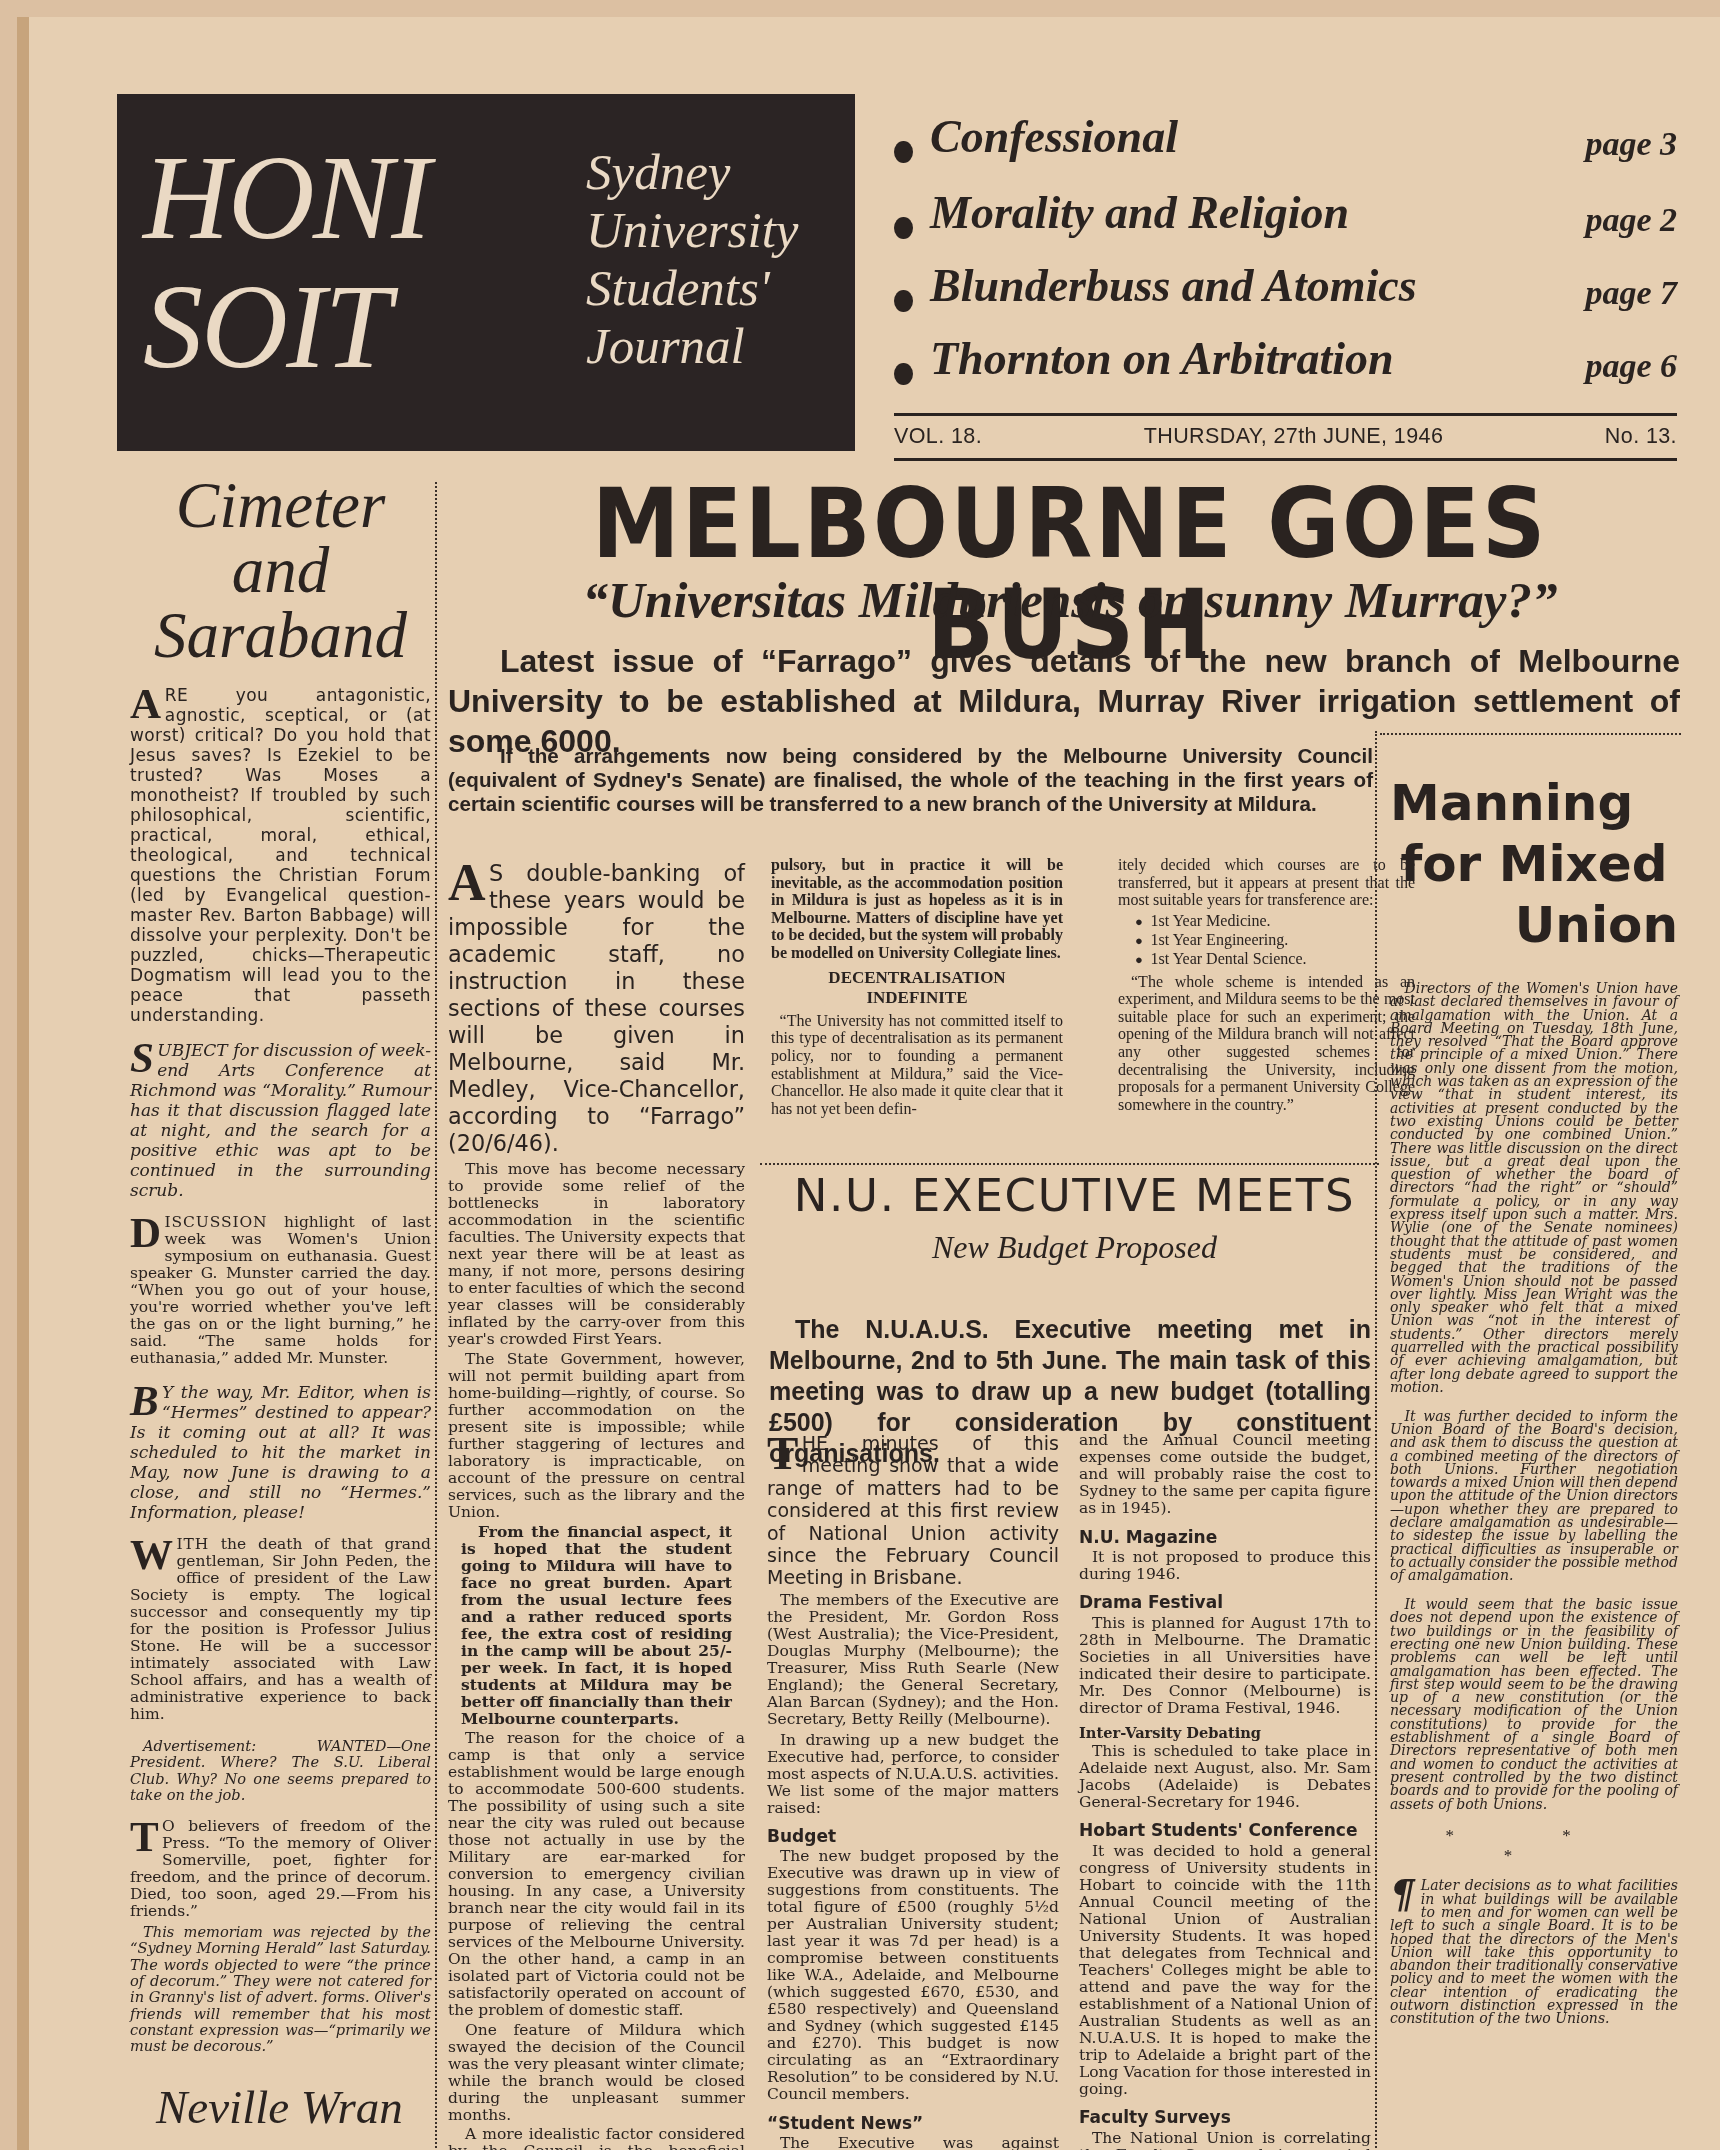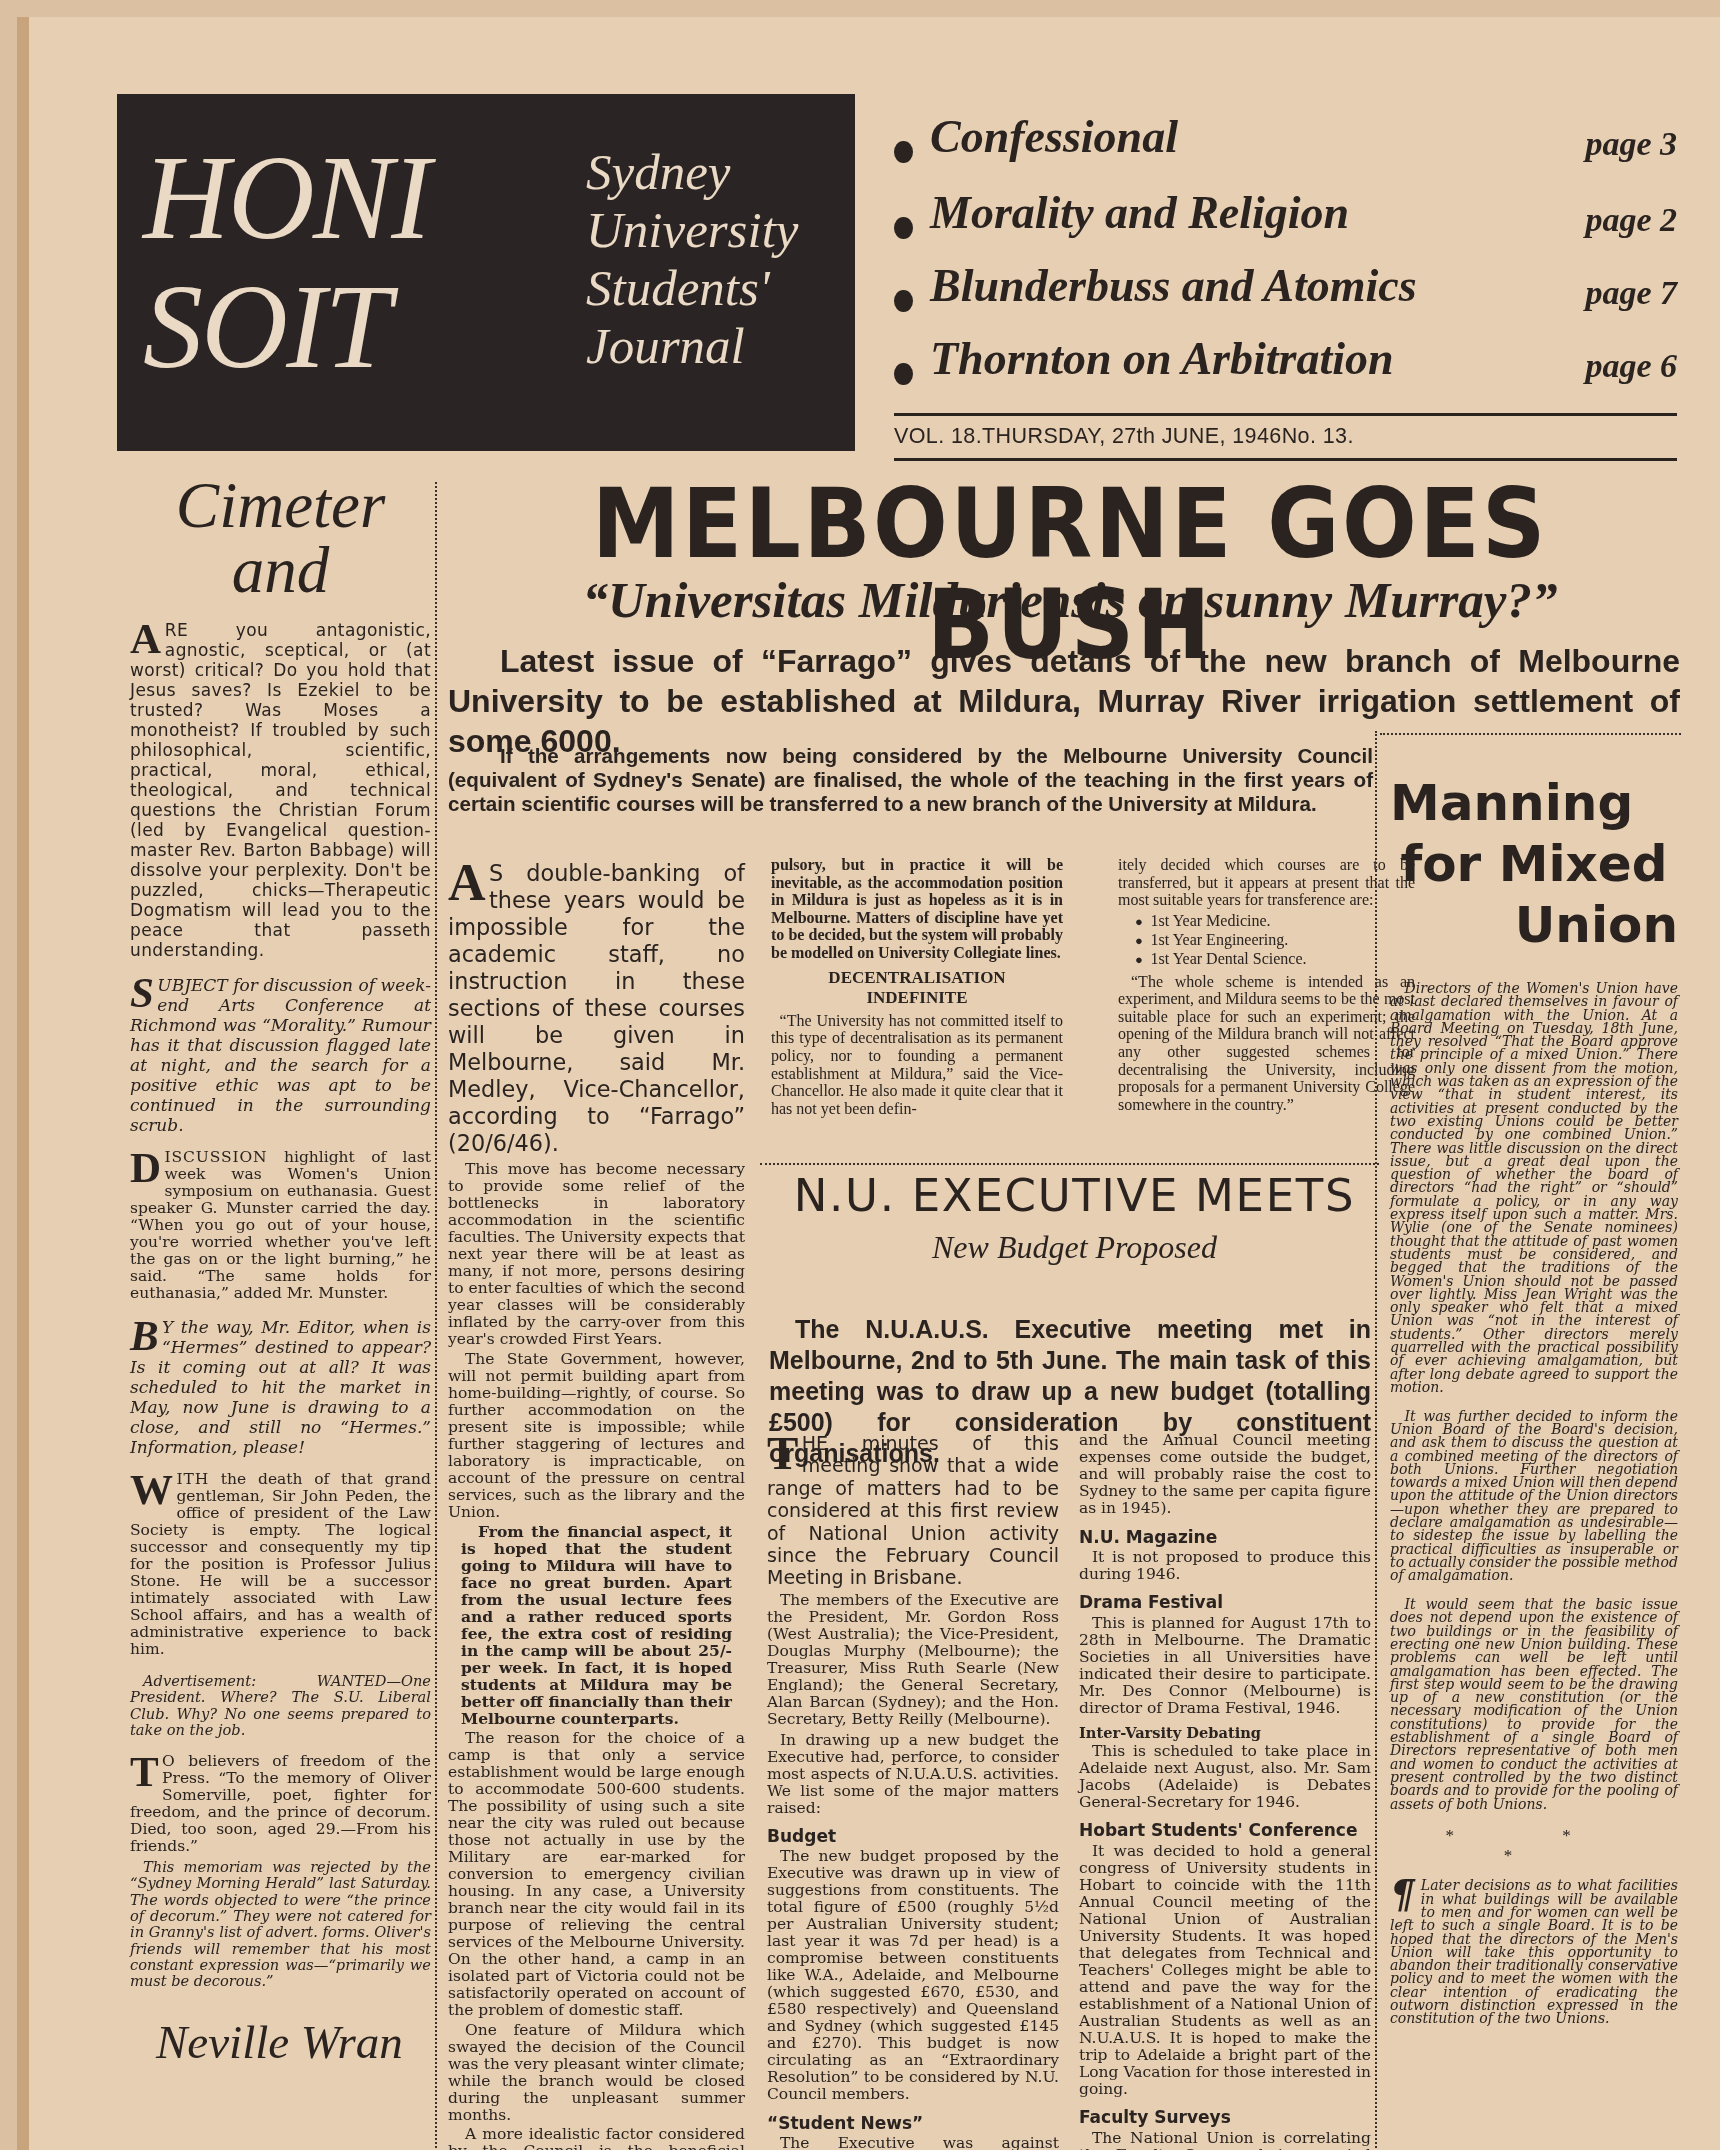--- a/index.html
+++ b/index.html
@@ -20,21 +20,21 @@
   #masthead-box { left:88px; top:77px; width:738px; height:357px; background:#2b2424; }
   #masthead-title { left:26px; top:39px; color:#ead9c4; font-family:"Liberation Serif",serif; font-style:italic; font-size:120px; line-height:129px; letter-spacing:-1.7px; }
   #masthead-sub { left:469px; top:49px; color:#ead9c4; font-family:"Liberation Serif",serif; font-style:italic; font-size:51px; line-height:58px; }
 
   .contents-item { left:865px; width:783px; height:69px; font-family:"Liberation Serif",serif; font-style:italic; font-weight:bold; font-size:46px; color:#2a2320; display:flex; align-items:flex-end; }
   .contents-item .bullet { display:inline-block; width:19px; height:22.4px; border-radius:50%; background:#2a2320; margin-right:17px; flex:none; }
   .contents-item .label { flex:1; }
   .contents-item .pageref { font-size:34px; }
 
   #issue-rule-top { left:865px; top:396px; width:783px; height:3.4px; background:#2a2320; }
-  #issue-line { left:865px; top:404px; width:783px; height:30px; display:flex; align-items:center; font-family:"Liberation Sans",sans-serif; font-size:21.5px; letter-spacing:0.4px; }
+  #issue-line { left:865px; top:404px; width:783px; height:30px; display:flex; justify-content:space-between; align-items:center; font-family:"Liberation Sans",sans-serif; font-size:21.5px; letter-spacing:0.4px; }
   #issue-rule-bottom { left:865px; top:441px; width:783px; height:3px; background:#2a2320; }
 
   
   #left-col { left:101px; top:456px; width:301px; }
   #col-divider-left { left:406px; top:465px; width:3.4px; height:1738px; border-left:2.2px dotted #3a302a; }
   #cimeter-title { font-family:"Liberation Serif",serif; font-style:italic; font-size:65px; line-height:65px; text-align:center; margin-bottom:17px; }
   .para { text-align:justify; margin:0 0 14.6px 0; }
   .p-sans { font-family:"DejaVu Sans",sans-serif; font-size:17px; line-height:20px; letter-spacing:0.4px; }
   .p-ital { font-family:"DejaVu Serif",serif; font-style:italic; font-size:17px; line-height:20px; }
   .p-slab { font-family:"DejaVu Serif",serif; font-size:15.5px; line-height:17px; }
@@ -126,20 +126,21 @@
     <span>VOL. 18.</span>
     <span>THURSDAY, 27th JUNE, 1946</span>
     <span>No. 13.</span>
   </div>
   <div id="issue-rule-bottom" class="abs"></div>
 
   <div id="left-col" class="abs">
     <div id="cimeter-title">
       <div>Cimeter</div>
       <div>and</div>
+      <div>Saraband</div>
     </div>
     <p class="para p-sans"><span class="dropcap">A</span><span>RE</span><span> you antagonistic, agnostic, sceptical, or (at worst) critical? Do you hold that Jesus saves? Is Ezekiel to be trusted? Was Moses a monotheist? If troubled by such philosophical, scientific, practical, moral, ethical, theological, and technical questions the Christian Forum (led by Evangelical question-master Rev. Barton Babbage) will dissolve your perplexity. Don't be puzzled, chicks—Therapeutic Dogmatism will lead you to the peace that passeth understanding.</span></p>
     <p class="para p-ital"><span class="dropcap">S</span><span>UBJECT</span><span> for discussion of week-end Arts Conference at Richmond was “Morality.” Rumour has it that discussion flagged late at night, and the search for a positive ethic was apt to be continued in the surrounding scrub.</span></p>
     <p class="para p-slab"><span class="dropcap">D</span><span class="lead-caps">ISCUSSION</span><span> highlight of last week was Women's Union symposium on euthanasia. Guest speaker G. Munster carried the day. “When you go out of your house, you're worried whether you've left the gas on or the light burning,” he said. “The same holds for euthanasia,” added Mr. Munster.</span></p>
     <p class="para p-ital"><span class="dropcap">B</span><span>Y</span><span> the way, Mr. Editor, when is “Hermes” destined to appear? Is it coming out at all? It was scheduled to hit the market in May, now June is drawing to a close, and still no “Hermes.” Information, please!</span></p>
     <p class="para p-slab"><span class="dropcap">W</span><span class="lead-caps">ITH</span><span> the death of that grand gentleman, Sir John Peden, the office of president of the Law Society is empty. The logical successor and consequently my tip for the position is Professor Julius Stone. He will be a successor intimately associated with Law School affairs, and has a wealth of administrative experience to back him.</span></p>
     <p class="para p-slab-ital" style="text-indent:13px;"><span>Advertisement: WANTED—One President. Where? The S.U. Liberal Club. Why? No one seems prepared to take on the job.</span></p>
     <p class="para p-slab" style="margin-bottom:4.3px;"><span class="dropcap">T</span><span class="lead-caps">O</span><span> believers of freedom of the Press. “To the memory of Oliver Somerville, poet, fighter for freedom, and the prince of decorum. Died, too soon, aged 29.—From his friends.”</span></p>
     <p class="para p-slab-ital" style="text-indent:13px;"><span>This memoriam was rejected by the “Sydney Morning Herald” last Saturday. The words objected to were “the prince of decorum.” They were not catered for in Granny's list of advert. forms. Oliver's friends will remember that his most constant expression was—“primarily we must be decorous.”</span></p>
     <div id="signature">Neville Wran</div>

